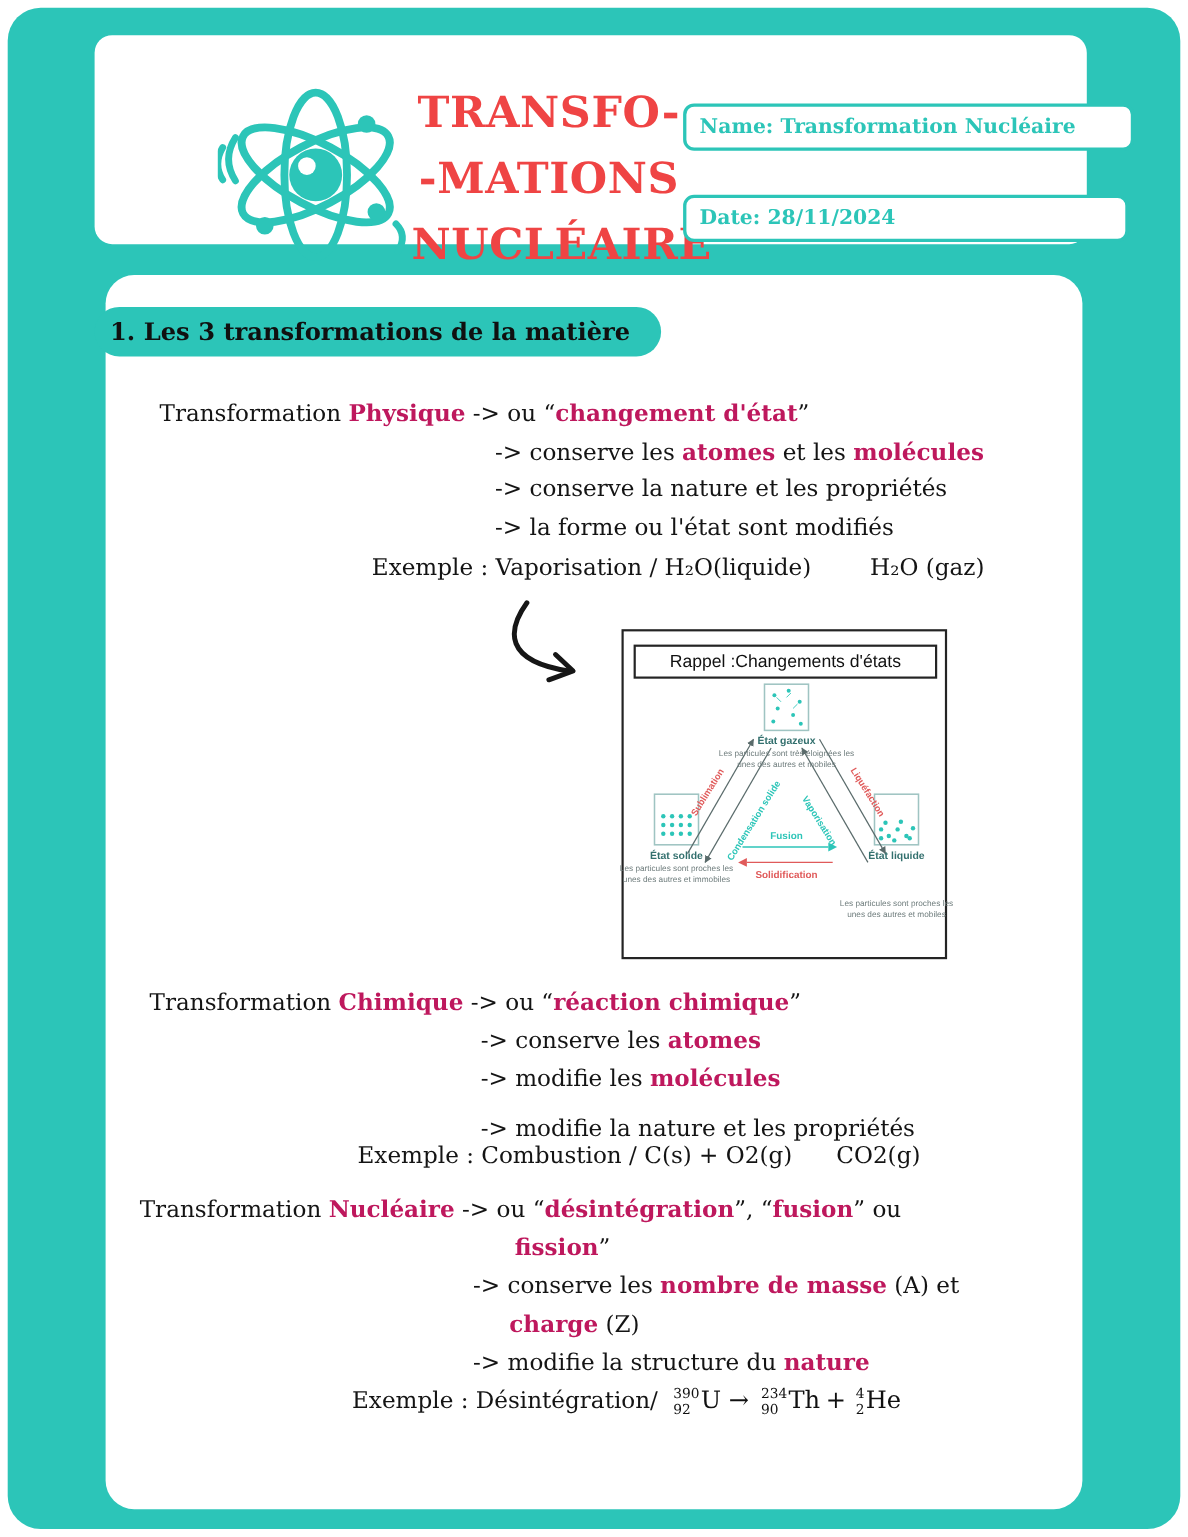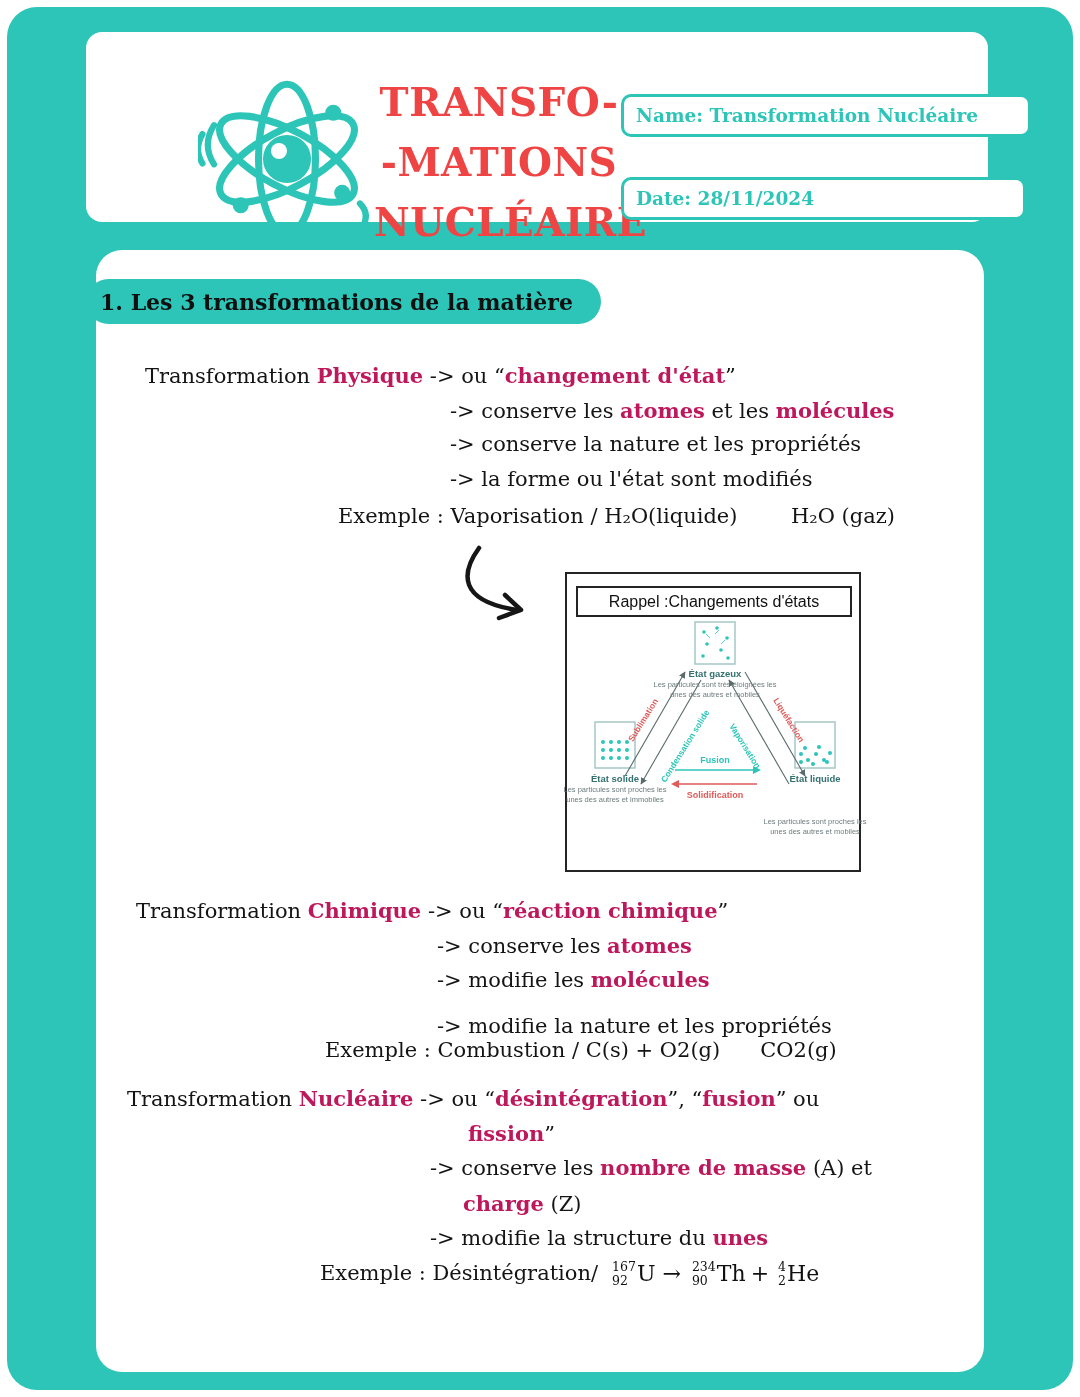--- a/index.html
+++ b/index.html
@@ -218,27 +218,27 @@
   <div class="line" style="left:136px; top:897px;"><span>Transformation </span><span class="hl">Chimique</span><span> -&gt; ou “</span><span class="hl">réaction chimique</span><span>”</span></div>
   <div class="line" style="left:437px; top:932px;"><span>-&gt; conserve les </span><span class="hl">atomes</span></div>
   <div class="line" style="left:437px; top:966px;"><span>-&gt; modifie les </span><span class="hl">molécules</span></div>
   <div class="line" style="left:437px; top:1013px;"><span>-&gt; modifie la nature et les propriétés</span></div>
   <div class="line" style="left:325px; top:1037px;"><span>Exemple : Combustion / C(s) + O2(g)&nbsp;&nbsp;&nbsp;&nbsp;&nbsp;&nbsp;CO2(g)</span></div>
 
   <div class="line" style="left:127px; top:1085px;text-align:center;"><span>Transformation </span><span class="hl">Nucléaire</span><span> -&gt; ou “</span><span class="hl">désintégration</span><span>”, “</span><span class="hl">fusion</span><span>” ou</span></div>
   <div class="line" style="left:468px; top:1120px;"><span class="hl">fission</span><span>”</span></div>
   <div class="line" style="left:430px; top:1154px;"><span>-&gt; conserve les </span><span class="hl">nombre de masse</span><span> (A) et</span></div>
   <div class="line" style="left:463px; top:1190px;"><span class="hl">charge</span><span> (Z)</span></div>
-  <div class="line" style="left:430px; top:1224px;"><span>-&gt; modifie la structure du </span><span class="hl">unes</span></div>
+  <div class="line" style="left:430px; top:1224px;"><span>-&gt; modifie la structure du </span><span class="hl">nature</span></div>
 
   <div class="line ex-flex" style="left:320px; top:1260px;">
     <span>Exemple : Désintégration/</span>
     <span class="eq">
       <span class="ss">
-        <span>167</span>
+        <span>390</span>
         <span>92</span>
       </span>
       <span class="el">U</span>
       <span class="eq-arrow">→</span>
       <span class="ss">
         <span>234</span>
         <span>90</span>
       </span>
       <span class="el">Th</span>
       <span class="eq-plus">+</span>

